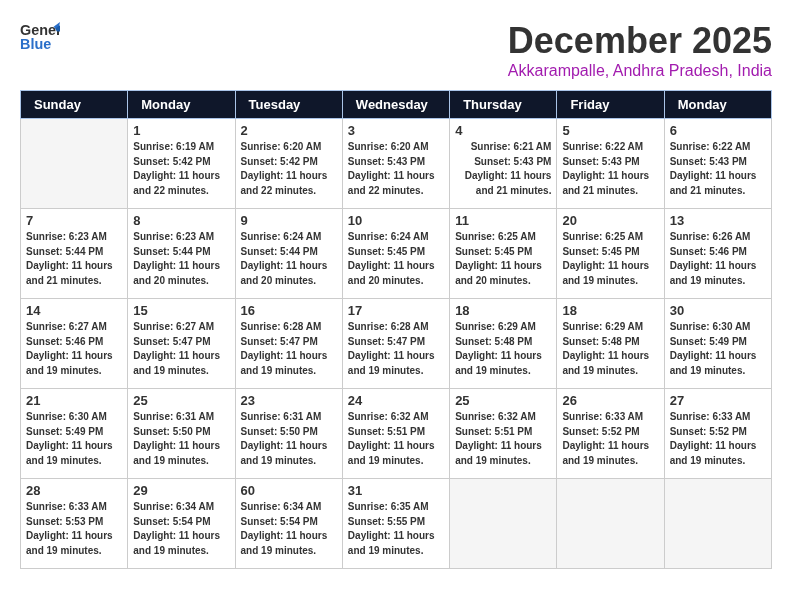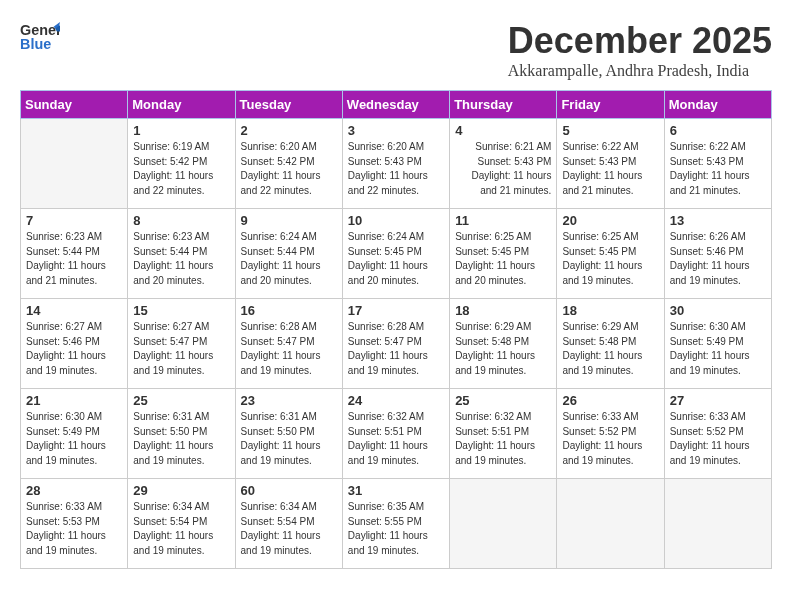--- a/index.html
+++ b/index.html
@@ -10,40 +10,40 @@
       min-height: 612px;
       padding: 20px;
     }
     .header {
       display: flex;
       justify-content: space-between;
       align-items: flex-start;
       margin-bottom: 10px;
     }
     .title-section {
+      text-align: right;
     }
     .month-title {
       font-size: 36px;
       font-weight: bold;
       color: #333;
     }
     .location {
       font-size: 16px;
-      color: #404040;
-      font-family: Liberation Serif, serif;
+      color: #a21caf;
     }
     .calendar {
       width: 100%;
       border-collapse: collapse;
       font-size: 11px;
     }
     .calendar th {
-      background: #a21caf;
+      background: #0f172a;
       color: #fff;
-      padding: 6px 4px;
+      padding: 6px 13px;
       text-align: left;
       font-size: 13px;
       font-weight: bold;
       border: 1px solid #aac4e8;
     }
     .calendar td {
       border: 1px solid #ccc;
       vertical-align: top;
       padding: 4px 5px;
       width: 14.28%;
@@ -56,20 +56,21 @@
     .day-number {
       font-size: 13px;
       font-weight: bold;
       color: #333;
       margin-bottom: 2px;
     }
     .day-info {
       font-size: 10px;
       color: #333;
       line-height: 1.45;
+      font-weight: bold;
     }
     .logo-wrapper {
       display: flex;
       align-items: center;
       gap: 4px;
     }
     .logo-bird {
       width: 40px;
       height: 36px;
     }

